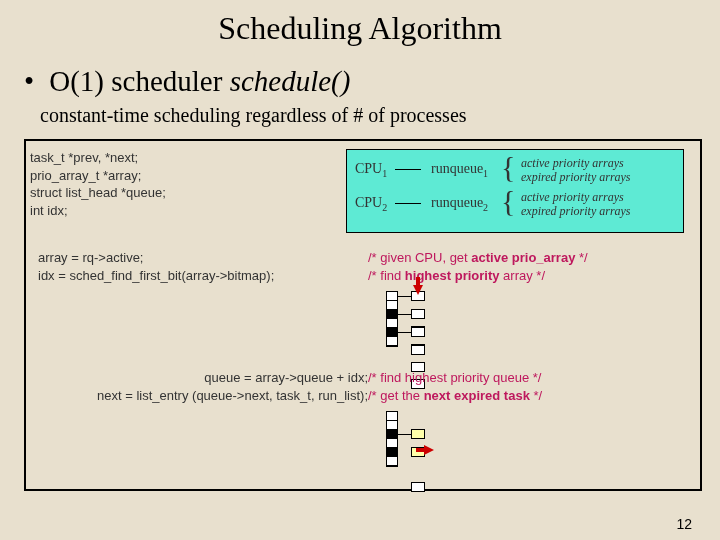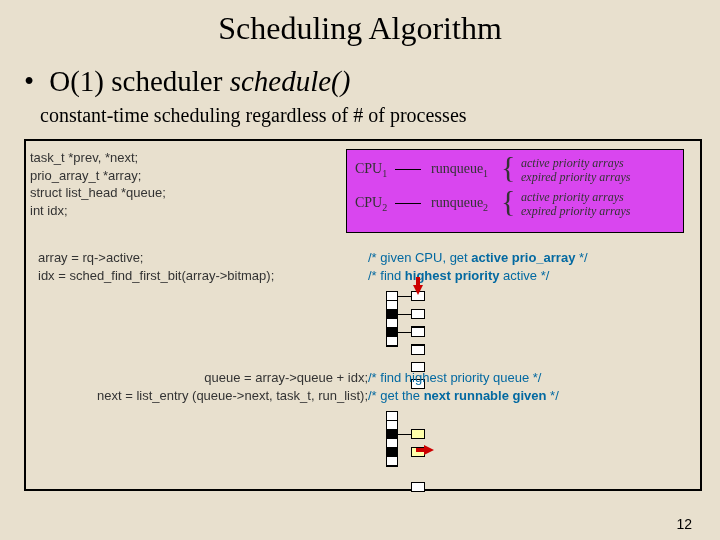--- a/index.html
+++ b/index.html
@@ -48,21 +48,21 @@
   .decl {
     float: left;
     width: 295px;
   }
   .cpu-box {
     position: absolute;
     left: 320px;
     top: 8px;
     width: 336px;
     height: 78px;
-    background: #d946ef;
+    background: #5eead4;
     border: 1px solid #000;
     padding-top: 4px;
   }
   .cpu-row {
     height: 34px;
     position: relative;
   }
   .cpu-label {
     position: absolute;
     left: 8px;
@@ -103,21 +103,21 @@
     line-height: 14px;
     font-style: italic;
   }
   .block2 {
     position: absolute;
     top: 108px;
     left: 12px;
     right: 8px;
   }
   .code-line { white-space: pre; }
-  .comment { color: #0369a1; }
+  .comment { color: #be185d; }
   .bold { font-weight: bold; }
   .block3 {
     position: absolute;
     top: 228px;
     left: 12px;
     right: 12px;
   }
   .diagram {
     position: absolute;
   }
@@ -231,21 +231,21 @@
   </div>
 
   <div class="block2">
     <div style="display:flex;">
       <div style="width:330px;">
         <div class="code-line">array = rq-&gt;active;</div>
         <div class="code-line">idx = sched_find_first_bit(array-&gt;bitmap);</div>
       </div>
       <div>
         <div class="comment"><span>/* given CPU, get </span><span class="bold">active prio_array</span><span> */</span></div>
-        <div class="comment"><span>/* find </span><span class="bold">highest priority</span><span> active */</span></div>
+        <div class="comment"><span>/* find </span><span class="bold">highest priority</span><span> array */</span></div>
       </div>
     </div>
   </div>
 
   <div class="diagram dia1">
     <div class="vbar">
       <div class="vcell"></div>
         <div class="vcell"></div>
         <div class="vcell on"></div>
         <div class="vcell"></div>
@@ -270,21 +270,21 @@
   </div>
 
   <div class="block3">
     <div style="display:flex;">
       <div style="width:330px;text-align:right;">
         <div class="code-line">queue = array-&gt;queue + idx;</div>
         <div class="code-line">next = list_entry (queue-&gt;next, task_t, run_list);</div>
       </div>
       <div>
         <div class="comment">/* find highest priority queue */</div>
-        <div class="comment"><span>/* get the </span><span class="bold">next runnable given</span><span> */</span></div>
+        <div class="comment"><span>/* get the </span><span class="bold">next expired task</span><span> */</span></div>
       </div>
     </div>
   </div>
 
   <div class="diagram dia2">
     <div class="vbar">
       <div class="vcell"></div>
         <div class="vcell"></div>
         <div class="vcell on"></div>
         <div class="vcell"></div>

